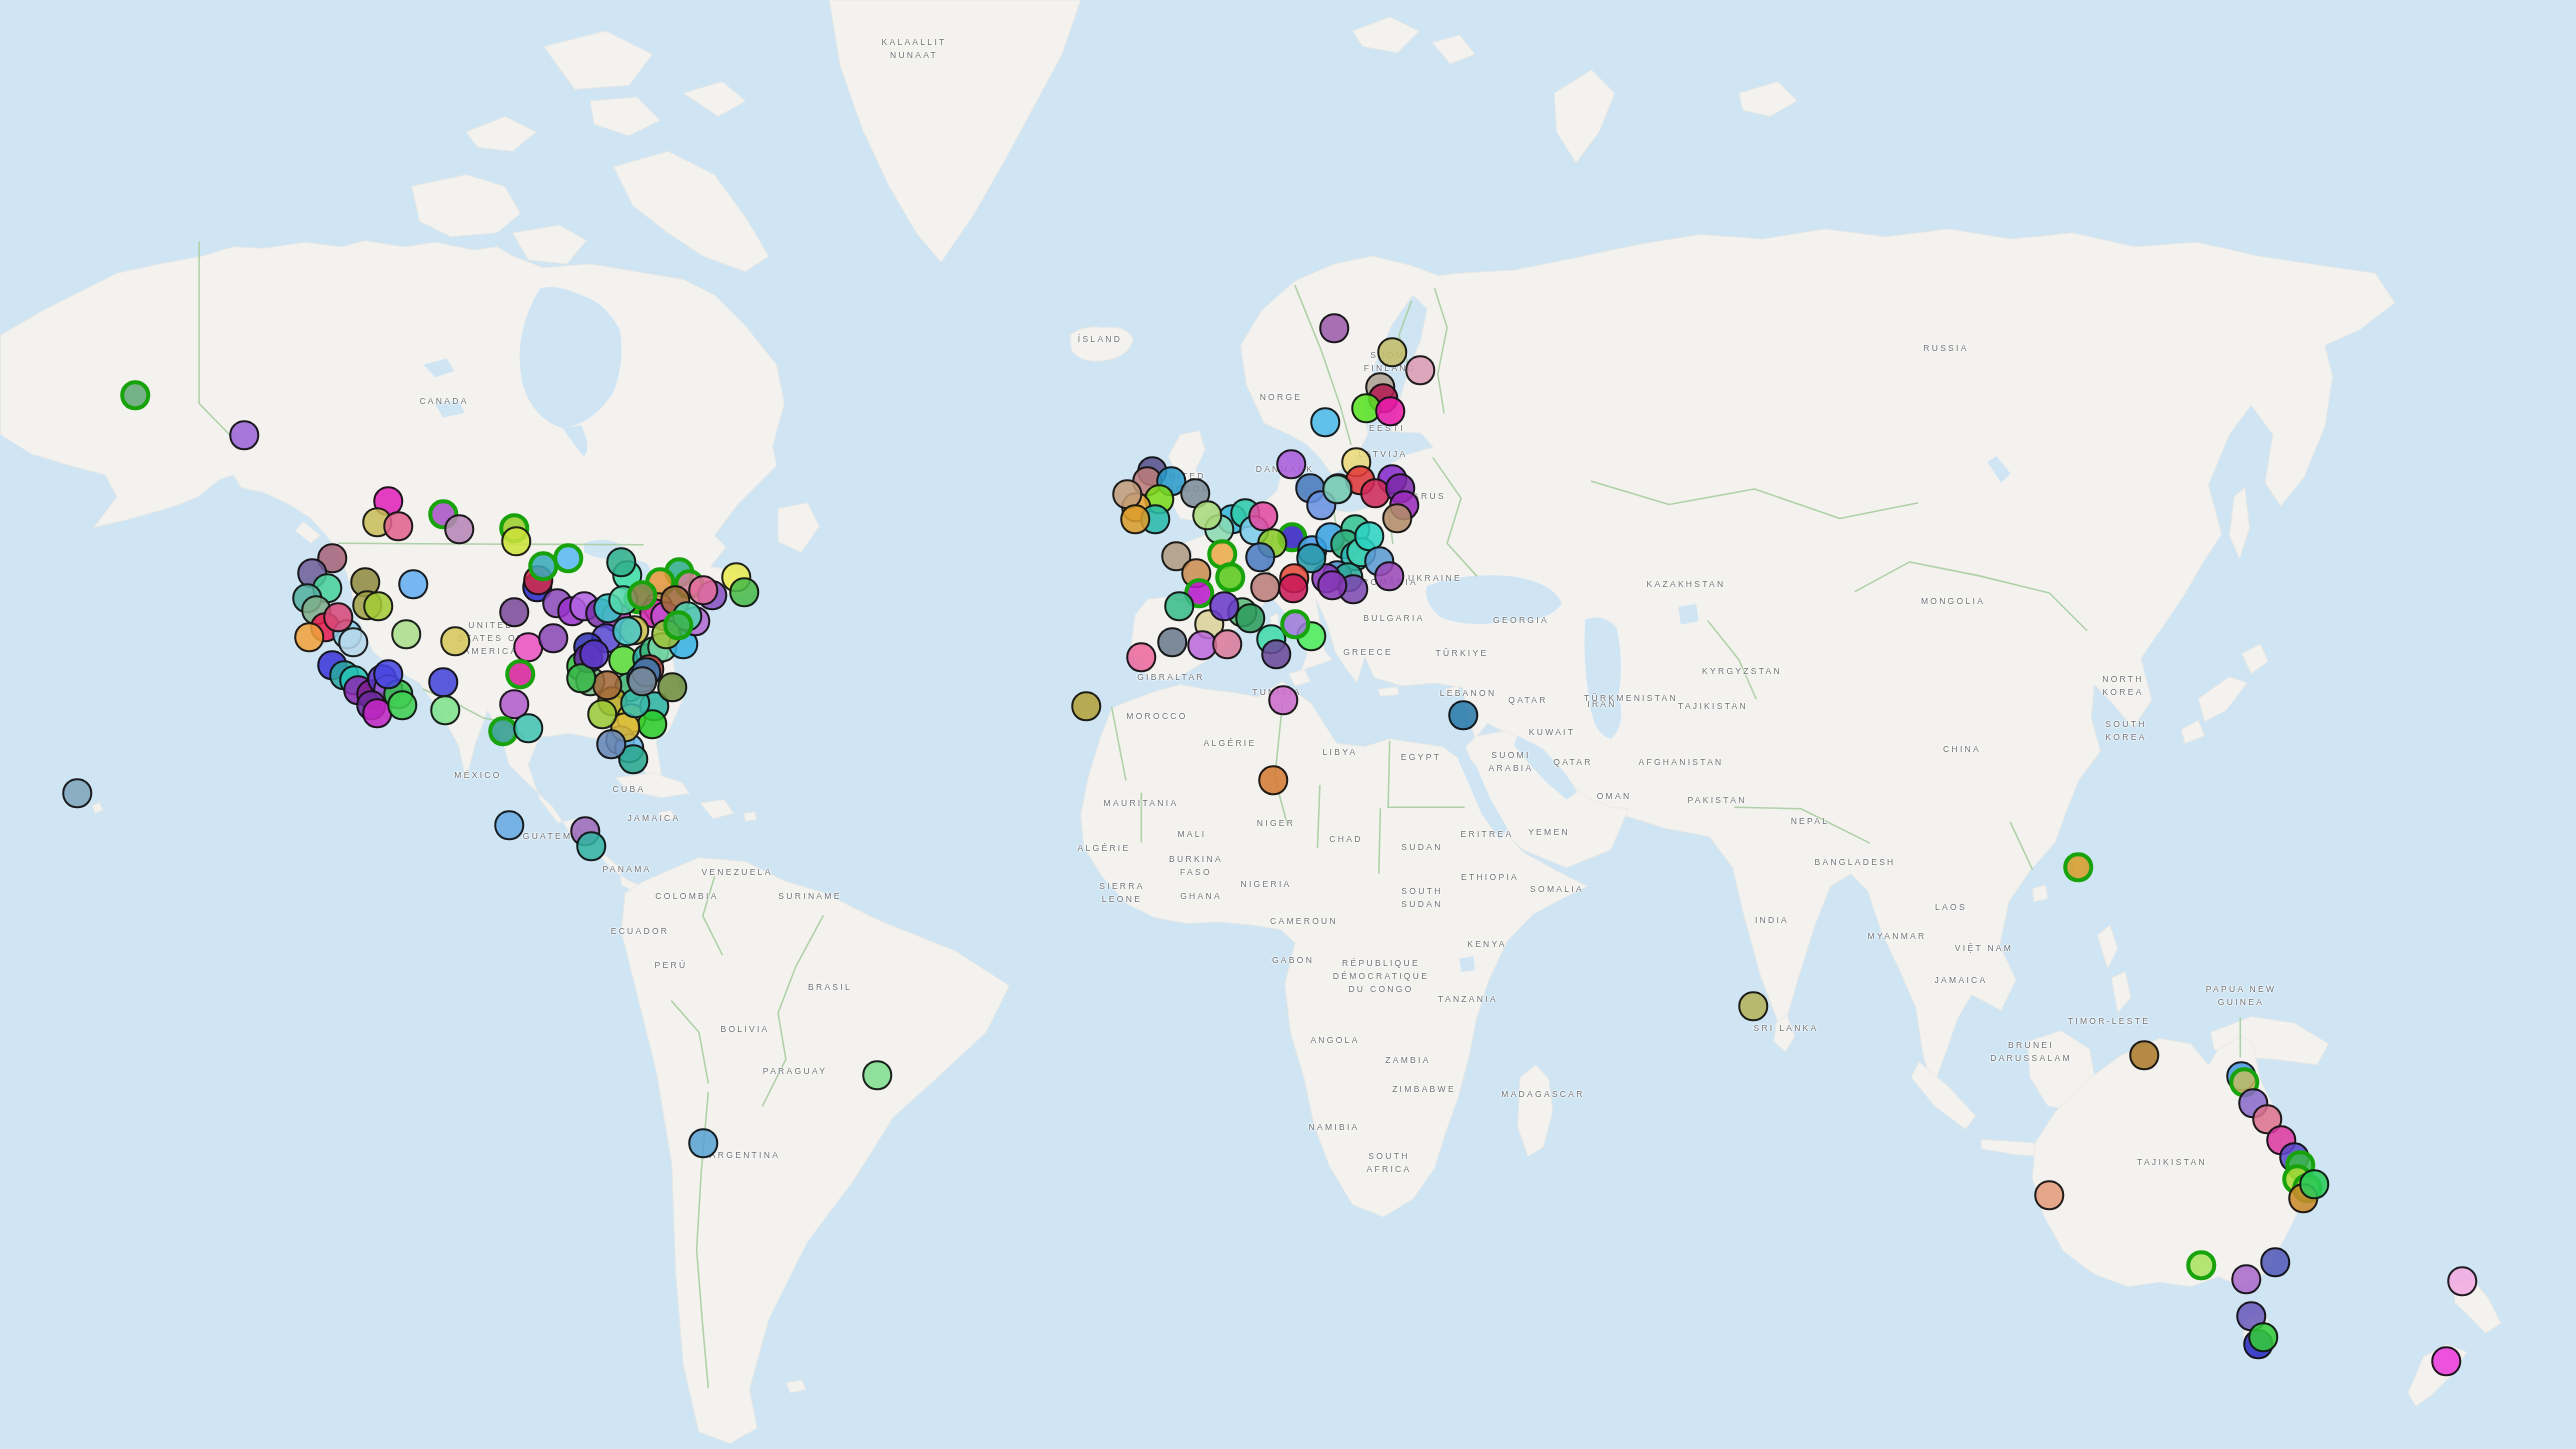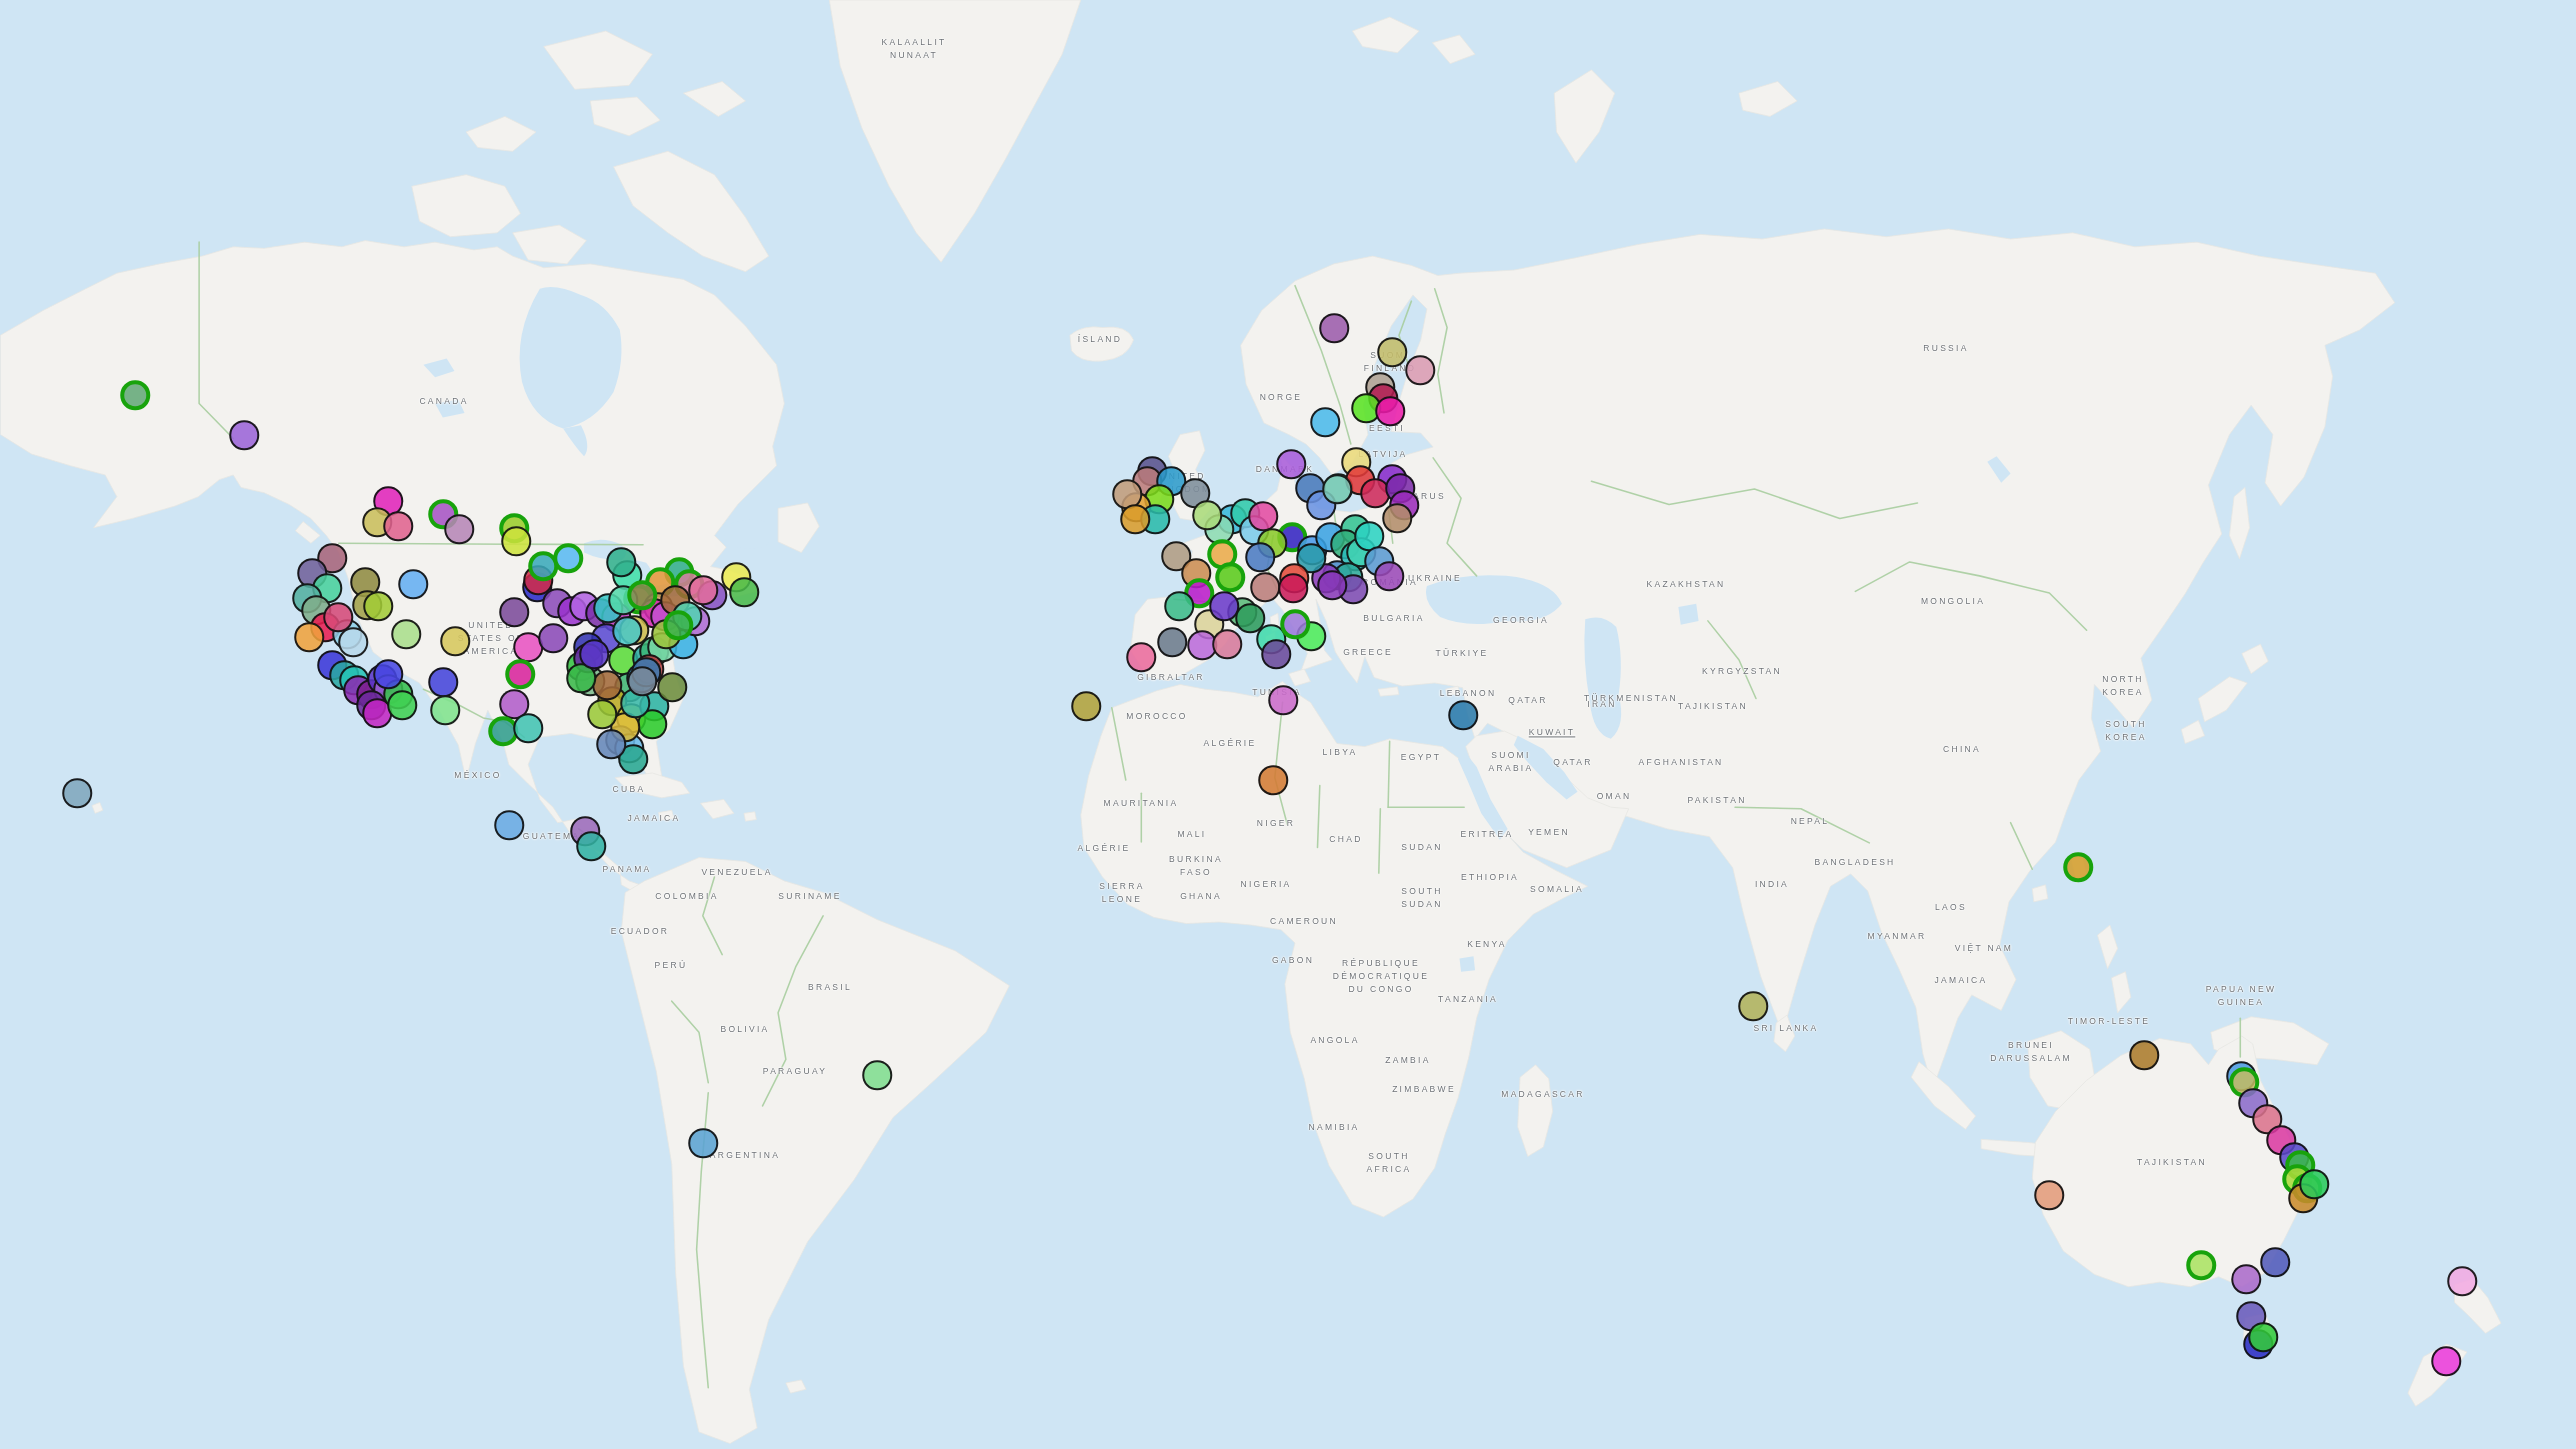--- a/index.html
+++ b/index.html
@@ -173,21 +173,21 @@
       <div class="country-label" style="left: 1521px; top: 621px;">GEORGIA</div>
       <div class="country-label" style="left: 1171px; top: 678px;">GIBRALTAR</div>
       <div class="country-label" style="left: 1157px; top: 717px;">MOROCCO</div>
       <div class="country-label" style="left: 1277px; top: 693px;">TUNISIA</div>
       <div class="country-label" style="left: 1230px; top: 744px;">ALGÉRIE</div>
       <div class="country-label" style="left: 1340px; top: 753px;">LIBYA</div>
       <div class="country-label" style="left: 1421px; top: 758px;">EGYPT</div>
       <div class="country-label" style="left: 1468px; top: 694px;">LEBANON</div>
       <div class="country-label" style="left: 1528px; top: 701px;">QATAR</div>
       <div class="country-label" style="left: 1602px; top: 705px;">IRAN</div>
-      <div class="country-label" style="left: 1552px; top: 733px; text-decoration: underline;">KUWAIT</div>
+      <div class="country-label" style="left: 1552px; top: 733px;">KUWAIT</div>
       <div class="country-label" style="left: 1511px; top: 762px;">SUOMI
 ARABIA</div>
       <div class="country-label" style="left: 1573px; top: 763px;">QATAR</div>
       <div class="country-label" style="left: 1614px; top: 797px;">OMAN</div>
       <div class="country-label" style="left: 1549px; top: 833px;">YEMEN</div>
       <div class="country-label" style="left: 1141px; top: 804px;">MAURITANIA</div>
       <div class="country-label" style="left: 1192px; top: 835px;">MALI</div>
       <div class="country-label" style="left: 1276px; top: 824px;">NIGER</div>
       <div class="country-label" style="left: 1346px; top: 840px;">CHAD</div>
       <div class="country-label" style="left: 1422px; top: 848px;">SUDAN</div>
@@ -220,21 +220,21 @@
       <div class="country-label" style="left: 1686px; top: 585px;">KAZAKHSTAN</div>
       <div class="country-label" style="left: 1953px; top: 602px;">MONGOLIA</div>
       <div class="country-label" style="left: 1742px; top: 672px;">KYRGYZSTAN</div>
       <div class="country-label" style="left: 1631px; top: 699px;">TÜRKMENISTAN</div>
       <div class="country-label" style="left: 1713px; top: 707px;">TAJIKISTAN</div>
       <div class="country-label" style="left: 1681px; top: 763px;">AFGHANISTAN</div>
       <div class="country-label" style="left: 1717px; top: 801px;">PAKISTAN</div>
       <div class="country-label" style="left: 1810px; top: 822px;">NEPAL</div>
       <div class="country-label" style="left: 1962px; top: 750px;">CHINA</div>
       <div class="country-label" style="left: 1855px; top: 863px;">BANGLADESH</div>
-      <div class="country-label" style="left: 1772px; top: 885px;">INDIA</div>
+      <div class="country-label" style="left: 1772px; top: 921px;">INDIA</div>
       <div class="country-label" style="left: 2123px; top: 686px;">NORTH
 KOREA</div>
       <div class="country-label" style="left: 2126px; top: 731px;">SOUTH
 KOREA</div>
       <div class="country-label" style="left: 1897px; top: 937px;">MYANMAR</div>
       <div class="country-label" style="left: 1951px; top: 908px;">LAOS</div>
       <div class="country-label" style="left: 1984px; top: 949px;">VIỆT NAM</div>
       <div class="country-label" style="left: 1961px; top: 981px;">JAMAICA</div>
       <div class="country-label" style="left: 1786px; top: 1029px;">SRI LANKA</div>
       <div class="country-label" style="left: 2031px; top: 1052px;">BRUNEI

